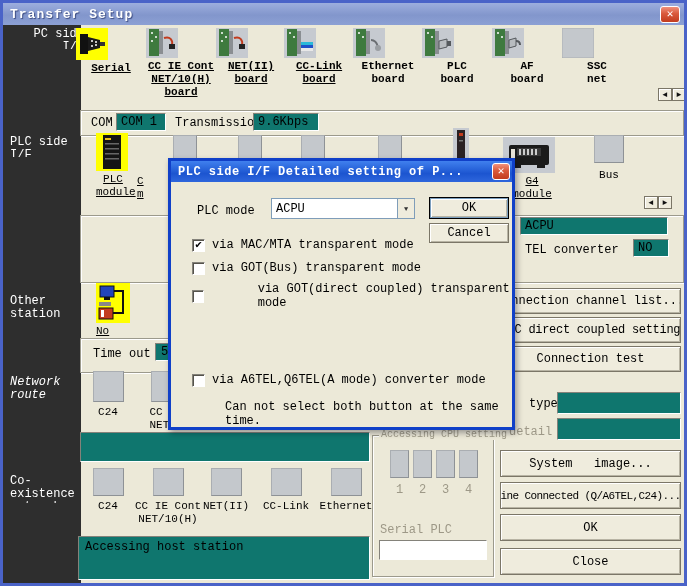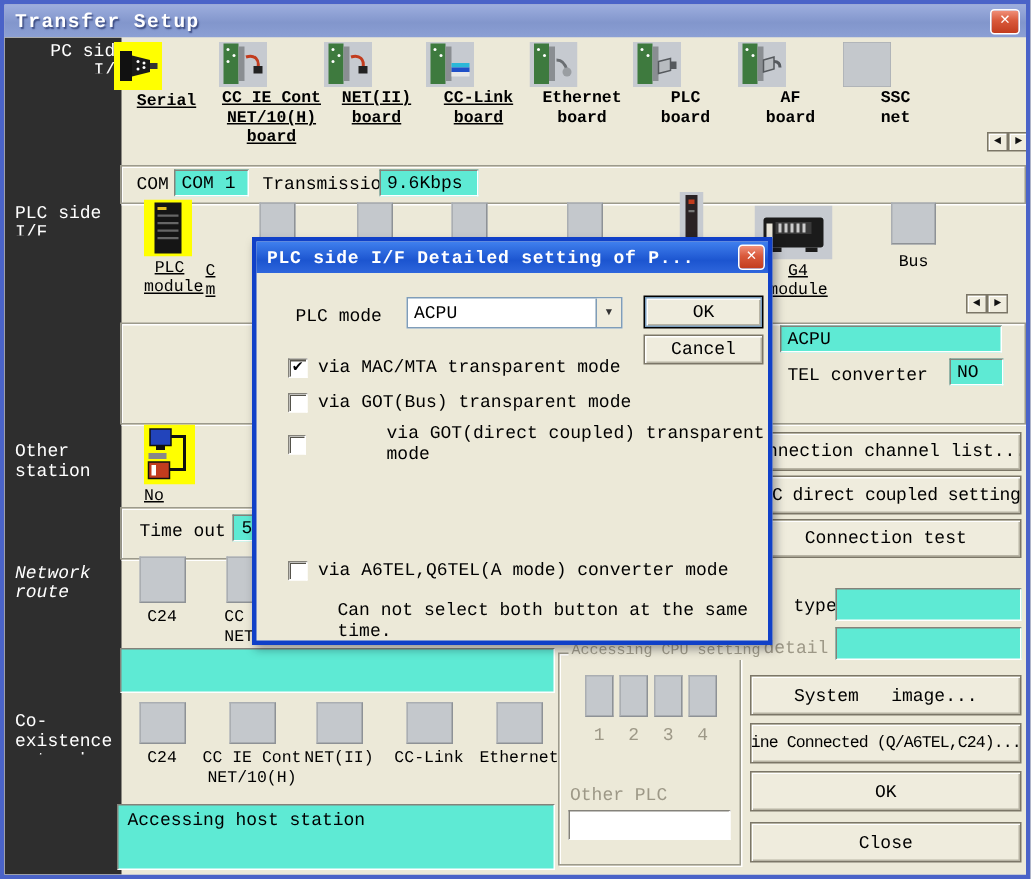--- a/index.html
+++ b/index.html
@@ -23,21 +23,21 @@
     overflow:hidden; white-space:pre-line; width:74px; }
 
   .ml { white-space:pre-line; }
   .u { text-decoration:underline; }
   .ic-label { font-size:11px; line-height:13px; text-align:center; }
 
   .pc-item { position:absolute; top:3px; width:70px; text-align:center; cursor:pointer;font-weight:bold; }
   .ic { margin:0 auto 2px auto; }
   .ic svg { display:block; }
 
-  .sunken { background:#5eead4; border:1px solid; border-color:#84827A #FFFFFF #FFFFFF #84827A; }
+  .sunken { background:#0f766e; border:1px solid; border-color:#84827A #FFFFFF #FFFFFF #84827A; }
   .groupbox { position:absolute; border:1px solid #9C9A8C; box-shadow:1px 1px 0 #FFFFFF inset, 1px 1px 0 #FFFFFF; }
   .slot { position:absolute; background:#C4C8CC; border:1px solid #AAAEB2; border-bottom-color:#8E9296; border-right-color:#8E9296; }
 
   .btn { position:absolute; background:#EFECDD; border:1px solid #7B7667;
     box-shadow:inset 1px 1px 0 #FFFFFF, inset -1px -1px 0 #B8B4A4;
     display:flex; align-items:center; justify-content:center;
     font-size:12px; overflow:hidden; white-space:pre; cursor:pointer; }
   .btn.default { border:1px solid #000; box-shadow:inset 0 0 0 1px #7B9EBD, inset 2px 2px 0 #FFFFFF, inset -2px -2px 0 #B8B4A4; }
   .tight { font-size:11px; letter-spacing:-0.6px; }
 
@@ -342,21 +342,21 @@
     <div class="groupbox" style="left:369px; top:410px; width:122px; height:142px;"></div>
     <div class="legend" style="left:376px; top:404px;">Accessing CPU setting</div>
     <div class="slot" style="left:387px; top:425px; width:19px; height:28px;"></div>
     <div class="slot" style="left:410px; top:425px; width:19px; height:28px;"></div>
     <div class="slot" style="left:433px; top:425px; width:19px; height:28px;"></div>
     <div class="slot" style="left:456px; top:425px; width:19px; height:28px;"></div>
     <div class="gray" style="position:absolute; left:387px; top:458px; width:19px; text-align:center;">1</div>
     <div class="gray" style="position:absolute; left:410px; top:458px; width:19px; text-align:center;">2</div>
     <div class="gray" style="position:absolute; left:433px; top:458px; width:19px; text-align:center;">3</div>
     <div class="gray" style="position:absolute; left:456px; top:458px; width:19px; text-align:center;">4</div>
-    <div class="gray" style="position:absolute; left:377px; top:498px;">Other PLC</div>
+    <div class="gray" style="position:absolute; left:377px; top:498px;">Serial PLC</div>
     <div class="sunken" style="position:absolute; left:376px; top:515px; width:108px; height:20px; background:#fff;"></div>
 
     <div class="btn" style="left:497px; top:263px; width:181px; height:26px;">Connection channel list...</div>
     <div class="btn" style="left:497px; top:292px; width:181px; height:26px; letter-spacing:-0.3px;">PLC direct coupled setting</div>
     <div class="btn" style="left:497px; top:321px; width:181px; height:26px;">Connection test</div>
 
     <div class="fieldval" style="left:522px; top:370px;">type</div>
     <div class="sunken" style="position:absolute; left:554px; top:367px; width:124px; height:22px;"></div>
     <div class="fieldval gray" style="left:502px; top:398px;">detail</div>
     <div class="sunken" style="position:absolute; left:554px; top:393px; width:124px; height:22px;"></div>

